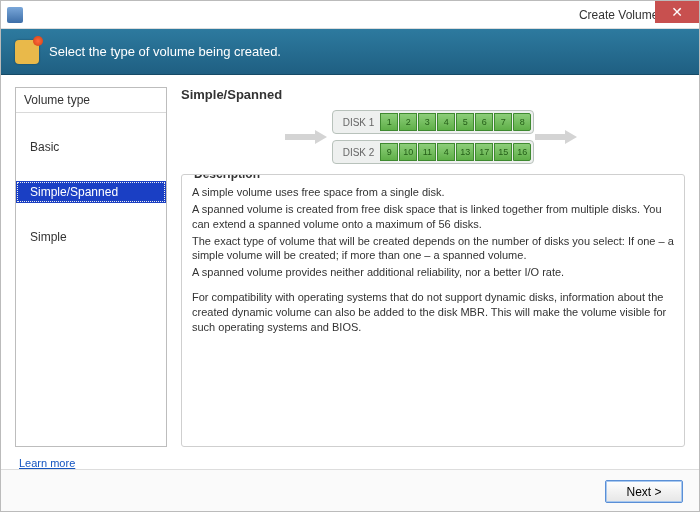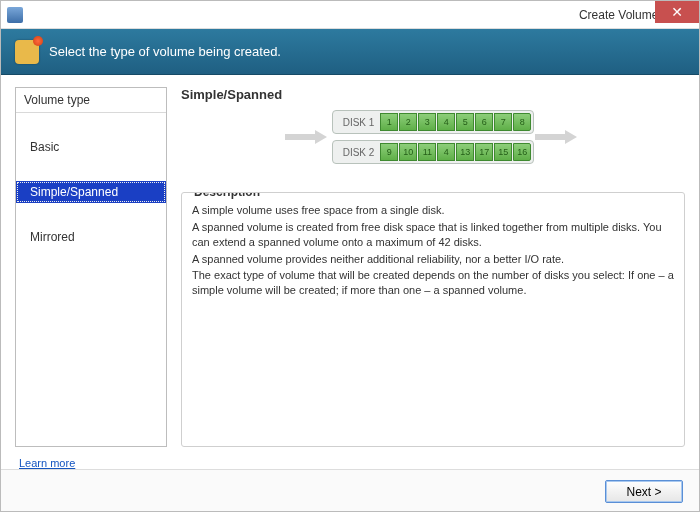--- a/index.html
+++ b/index.html
@@ -165,21 +165,21 @@
     margin-right:1px;
   }
   .blk:first-of-type { border-top-left-radius:2px; border-bottom-left-radius:2px; }
   .blk:last-of-type  { border-top-right-radius:2px; border-bottom-right-radius:2px; margin-right:0; }
   .desc-box {
     flex:1;
     border:1px solid #cfcfcf;
     border-radius:3px;
     padding:6px 10px 8px 10px;
     position: relative;
-    margin-top:20px;
+    margin-top:2px;
     overflow:hidden;
   }
   .desc-legend {
     font-weight:bold;
     font-size:12px;
     background:#fff;
     position:relative;
     top:-14px;
     left:-2px;
     padding:0 4px;
@@ -238,21 +238,21 @@
   <div class="banner-icon"></div>
   <div>Select the type of volume being created.</div>
 </div>
 
 <div class="content">
 
   <div class="sidebar">
     <div class="side-header">Volume type</div>
     <div class="side-item">Basic</div>
     <div class="side-item selected">Simple/Spanned</div>
-    <div class="side-item">Mirrored</div>
+    <div class="side-item">Simple</div>
   </div>
 
   <div class="main">
     <div class="main-title">Simple/Spanned</div>
 
     <div class="diagram">
       <div class="arrow"></div>
       <div class="disks">
         <div class="disk-row">
           <div class="disk-label">DISK 1</div>
@@ -277,24 +277,25 @@
           <div class="blk">16</div>
         </div>
       </div>
       <div class="arrow"></div>
     </div>
 
     <div class="desc-box">
       <span class="desc-legend">Description</span>
       <div class="desc-text">
         <p>A simple volume uses free space from a single disk.</p>
-        <p>A spanned volume is created from free disk space that is linked together from multiple disks. You can extend a spanned volume onto a maximum of 42 disks.</p>
+        <p>A spanned volume is created from free disk space that is linked together from multiple disks. You can extend a spanned volume onto a maximum of 56 disks.</p>
+        <p>The exact type of volume that will be created depends on the number of disks you select: If one – a simple volume will be created; if more than one – a spanned volume.</p>
         <p>A spanned volume provides neither additional reliability, nor a better I/O rate.</p>
-        <p>The exact type of volume that will be created depends on the number of disks you select: If one – a simple volume will be created; if more than one – a spanned volume.</p>
         <div class="desc-gap"></div>
+        <p>For compatibility with operating systems that do not support dynamic disks, information about the created dynamic volume can also be added to the disk MBR. This will make the volume visible for such operating systems and BIOS.</p>
       </div>
     </div>
   </div>
 </div>
 
 <div class="learn">
   <a>Learn more</a>
 </div>
 
 <div class="footer">

